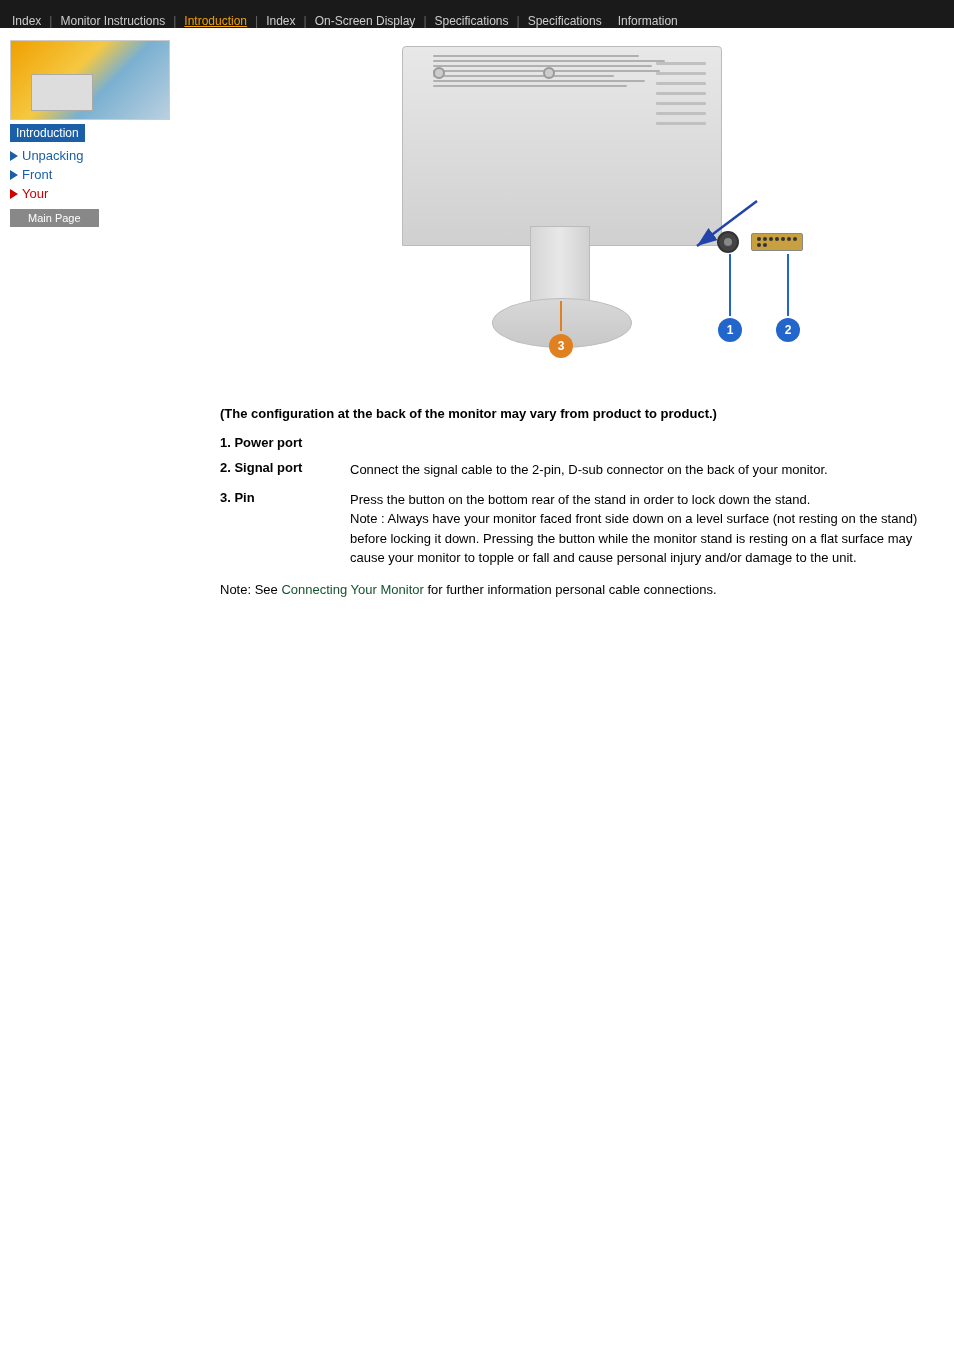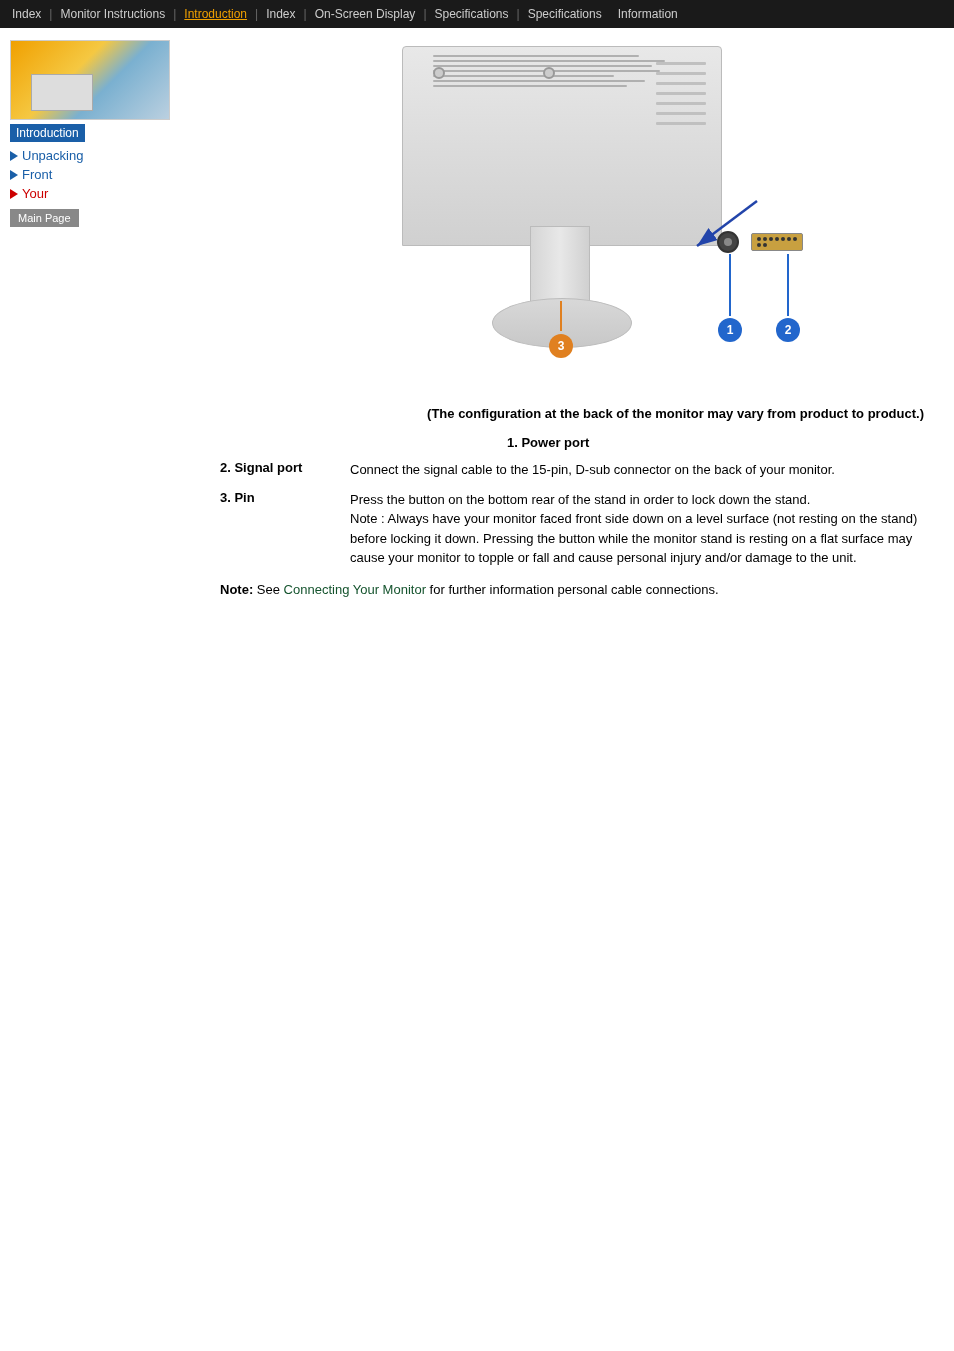--- a/index.html
+++ b/index.html
@@ -8,21 +8,21 @@
       font-size: 13px;
       background: #fff;
       width: 954px;
       min-height: 1351px;
     }
 
     
     #navbar {
       background: #1a1a1a;
       display: flex;
-      align-items: center;
+      align-items: flex-end;
       height: 28px;
       padding: 0 4px;
     }
     .nav-item {
       color: #ccc;
       font-size: 12px;
       padding: 0 8px;
       cursor: pointer;
       white-space: nowrap;
     }
@@ -95,21 +95,21 @@
     .sidebar-link.active-item {
       color: #cc0000;
     }
     .sidebar-link.active-item .arrow {
       border-left-color: #cc0000;
     }
     .main-page-btn {
       background: #888;
       color: #fff;
       font-size: 11px;
-      padding: 3px 8px;
+      padding: 3px 18px;
       border: none;
       cursor: pointer;
       margin-top: 4px;
     }
 
     
     #main {
       flex: 1;
       padding: 10px 20px 20px 10px;
     }
@@ -195,30 +195,29 @@
     .callout-2 {
       background: #2266cc;
       top: 280px; left: 420px;
     }
 
     
     #description {
       padding: 0 10px;
     }
     .config-note {
-      text-align: right;
+      text-align: left;
       font-weight: bold;
       font-size: 13px;
       margin-bottom: 14px;
     }
     .port-row {
       display: flex;
       margin-bottom: 10px;
       align-items: flex-start;
-      justify-content: center;
     }
     .port-label {
       font-weight: bold;
       min-width: 130px;
       font-size: 13px;
       color: #000;
     }
     .port-desc {
       flex: 1;
       font-size: 13px;
@@ -228,21 +227,21 @@
     .note-line {
       font-size: 13px;
       margin-top: 14px;
       color: #000;
     }
     .note-link {
       color: #14532d;
       text-decoration: none;
     }
     .note-bold {
-      font-weight: bold;
+      font-weight: normal;
     }
   </style>
 </head>
 <body>
 
 <nav id="navbar">
   <span class="nav-item">Index</span>
   <span class="nav-separator">|</span>
   <span class="nav-item">Monitor Instructions</span>
   <span class="nav-separator">|</span>
@@ -365,21 +364,21 @@
 
     <div id="description">
       <p class="config-note">(The configuration at the back of the monitor may vary from product to product.)</p>
 
       <div class="port-row">
         <span class="port-label">1. Power port</span>
       </div>
 
       <div class="port-row">
         <span class="port-label">2. Signal port</span>
-        <span class="port-desc">Connect the signal cable to the 15-pin, D-sub connector on the back of your monitor.</span>
+        <span class="port-desc">Connect the signal cable to the 2-pin, D-sub connector on the back of your monitor.</span>
       </div>
 
       <div class="port-row">
         <span class="port-label">3. Pin</span>
         <span class="port-desc">Press the button on the bottom rear of the stand in order to lock down the stand.<br>Note : Always have your monitor faced front side down on a level surface (not resting on the stand) before locking it down. Pressing the button while the monitor stand is resting on a flat surface may cause your monitor to topple or fall and cause personal injury and/or damage to the unit.</span>
       </div>
 
       <p class="note-line">
         <span class="note-bold">Note:</span>
         <span>  See </span>

